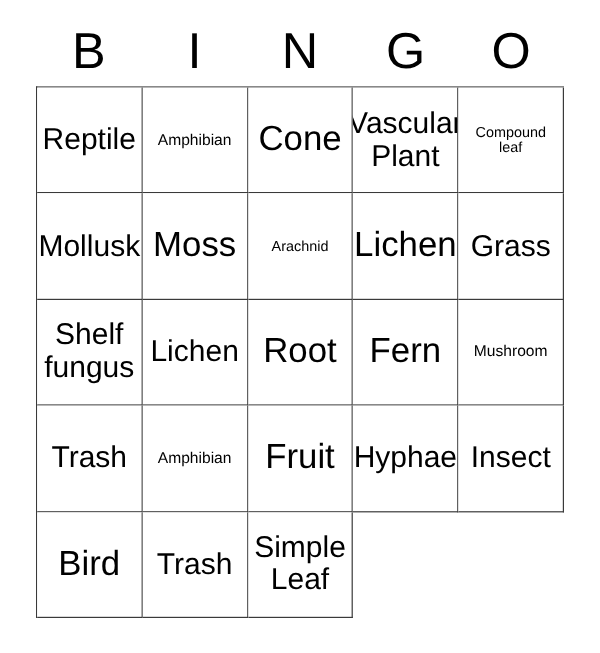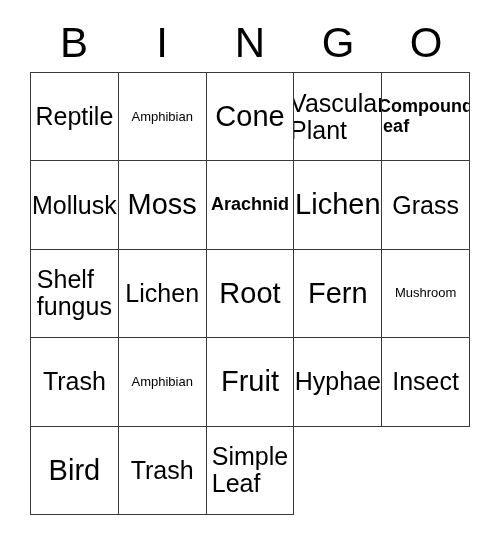--- a/index.html
+++ b/index.html
@@ -52,34 +52,35 @@
     grid-template-rows: repeat(5, 1fr);
     background: #ffffff;
   }
   .cell {
     border-right: 1px solid #3a3a3a;
     border-bottom: 1px solid #3a3a3a;
     box-sizing: border-box;
     display: flex;
     align-items: center;
     justify-content: center;
+    text-align: center;
     padding: 2px 3px;
     overflow: hidden;
     background: #ffffff;
   }
   .cell-text {
     display: block;
     line-height: 1.08;
     font-weight: 400;
     color: #000000;
     white-space: pre-line;
     word-break: normal;
   }
   .fs-xs  { font-size: 13px; }
-  .fs-sm  { font-size: 18px; font-weight: bold; }
+  .fs-sm  { font-size: 12px; }
   .fs-md  { font-size: 25px; }
   .fs-lg  { font-size: 29px; }
   .fs-xl  { font-size: 25px; }
   .fs-2xl { font-size: 29px; }
 </style>
 </head>
 <body>
 
 <div id="bingo-card">
 

